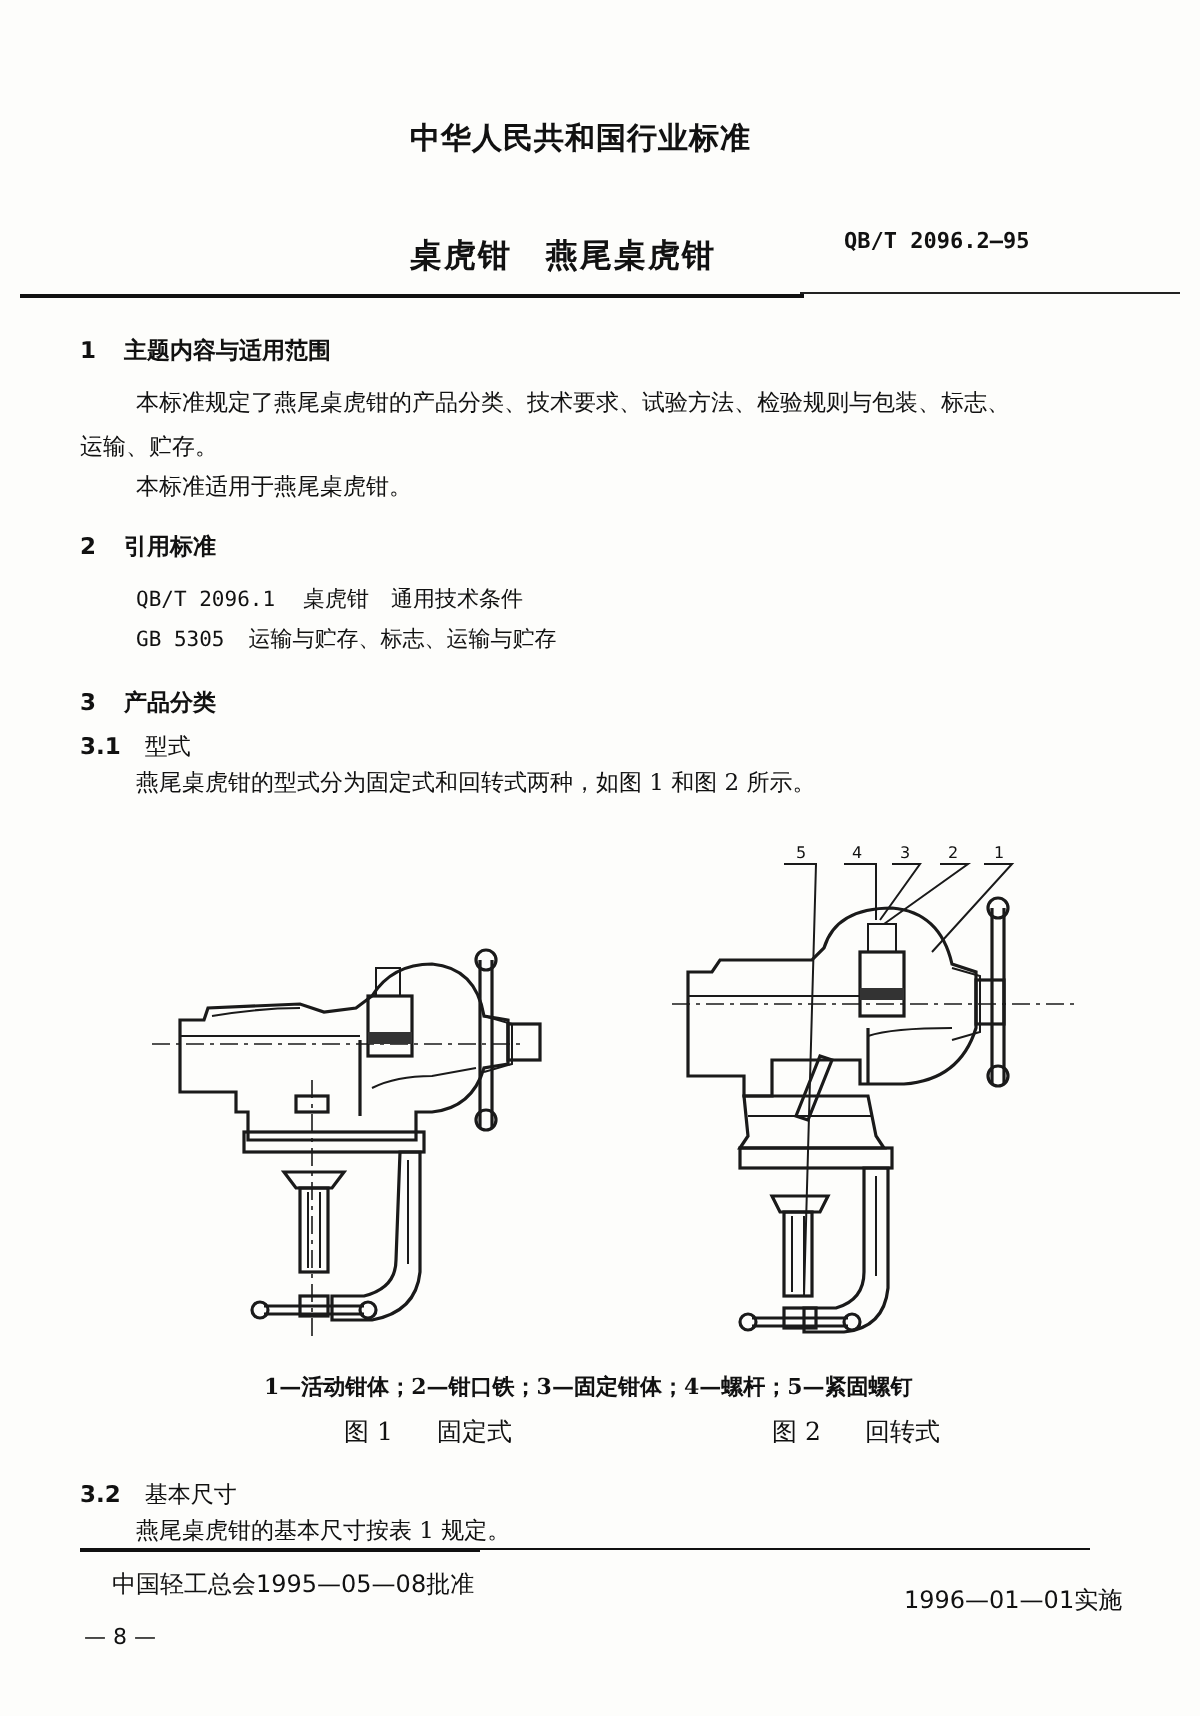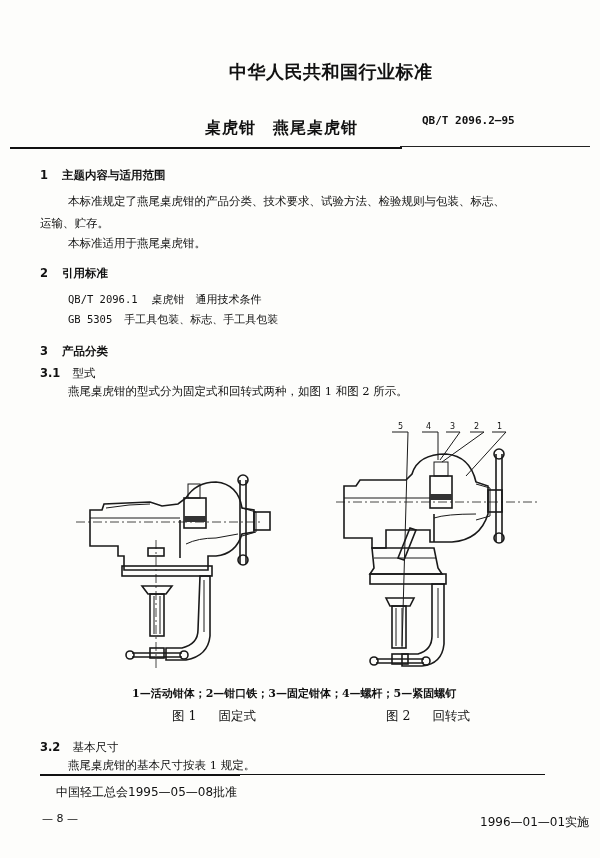--- a/index.html
+++ b/index.html
@@ -1,19 +1,19 @@
 <!DOCTYPE html>
 <html><head>
 <meta charset="utf-8">
 <style>
   html, body { margin: 0; padding: 0; }
   body { width: 600px; height: 858px; background: #fdfdfb; position: relative; overflow: hidden;
          font-family: "DejaVu Serif", "Liberation Serif", serif; color: #111; }
   .abs { position: absolute; white-space: nowrap; }
-  .hdr-org { left: 205px; top: 60px; font-size: 18px; font-weight: bold; font-family: "DejaVu Sans", sans-serif; letter-spacing: 0.5px; margin-left: 24px; }
+  .hdr-org { left: 205px; top: 60px; font-size: 15px; font-weight: bold; font-family: "DejaVu Sans", sans-serif; letter-spacing: 0.5px; }
   .hdr-code { left: 422px; top: 92px; font-size: 11px; font-weight: bold; font-family: "DejaVu Sans Mono", monospace; margin-top: 22px; }
   .hdr-title { left: 205px; top: 118px; font-size: 16px; font-weight: bold; font-family: "DejaVu Sans", sans-serif; letter-spacing: 1px; }
   .rule-top { left: 10px; top: 147px; width: 392px; height: 2px; background: #111; }
   .rule-top2 { left: 400px; top: 146px; width: 190px; height: 1px; background: #222; }
   .sec { font-size: 11.5px; font-weight: bold; font-family: "DejaVu Sans", sans-serif; }
   .body { font-size: 11.5px; }
   .ref { font-size: 11px; }
   .cap { font-size: 11px; font-weight: bold; }
   .figcap { font-size: 12.5px; }
   .rule-bot { left: 40px; top: 774px; width: 505px; height: 1px; background: #111; }
@@ -42,21 +42,21 @@
 <div class="abs body" style="left:40px; top:216px;">运输、贮存。</div>
 <div class="abs body" style="left:68px; top:236px;">本标准适用于燕尾桌虎钳。</div>
 
 <div class="abs sec" style="left:40px; top:266px;">
   <span>2</span><span style="display:inline-block;width:14px"></span><span>引用标准</span>
 </div>
 <div class="abs ref" style="left:68px; top:292px;">
   <span style="font-family:'DejaVu Sans Mono',monospace;font-size:10.5px">QB/T 2096.1</span><span style="display:inline-block;width:14px"></span><span>桌虎钳　通用技术条件</span>
 </div>
 <div class="abs ref" style="left:68px; top:312px;">
-  <span style="font-family:'DejaVu Sans Mono',monospace;font-size:10.5px">GB 5305</span><span style="display:inline-block;width:12px"></span><span>手工具包装、标志、手工具包装</span>
+  <span style="font-family:'DejaVu Sans Mono',monospace;font-size:10.5px">GB 5305</span><span style="display:inline-block;width:12px"></span><span>运输与贮存、标志、运输与贮存</span>
 </div>
 
 <div class="abs sec" style="left:40px; top:344px;">
   <span>3</span><span style="display:inline-block;width:14px"></span><span>产品分类</span>
 </div>
 <div class="abs sec" style="left:40px; top:366px;">
   <span>3.1</span><span style="display:inline-block;width:12px"></span><span style="font-weight:normal">型式</span>
 </div>
 <div class="abs body" style="left:68px; top:384px;">燕尾桌虎钳的型式分为固定式和回转式两种，如图 1 和图 2 所示。</div>
 
@@ -167,14 +167,14 @@
 </div>
 
 <div class="abs sec" style="left:40px; top:740px;">
   <span>3.2</span><span style="display:inline-block;width:12px"></span><span style="font-weight:normal">基本尺寸</span>
 </div>
 <div class="abs body" style="left:68px; top:758px;">燕尾桌虎钳的基本尺寸按表 1 规定。</div>
 
 <div class="abs rule-bot"></div>
 <div class="abs rule-bot2"></div>
 <div class="abs foot" style="left:40px; top:784px;margin-left:16px;">中国轻工总会1995—05—08批准</div>
-<div class="abs foot" style="left:452px; top:814px;margin-left:28px;">1996—01—01实施</div>
+<div class="abs foot" style="left:452px; top:792px;">1996—01—01实施</div>
 <div class="abs foot" style="left:42px; top:812px; font-size:11px;">— 8 —</div>
 
 </body></html>

